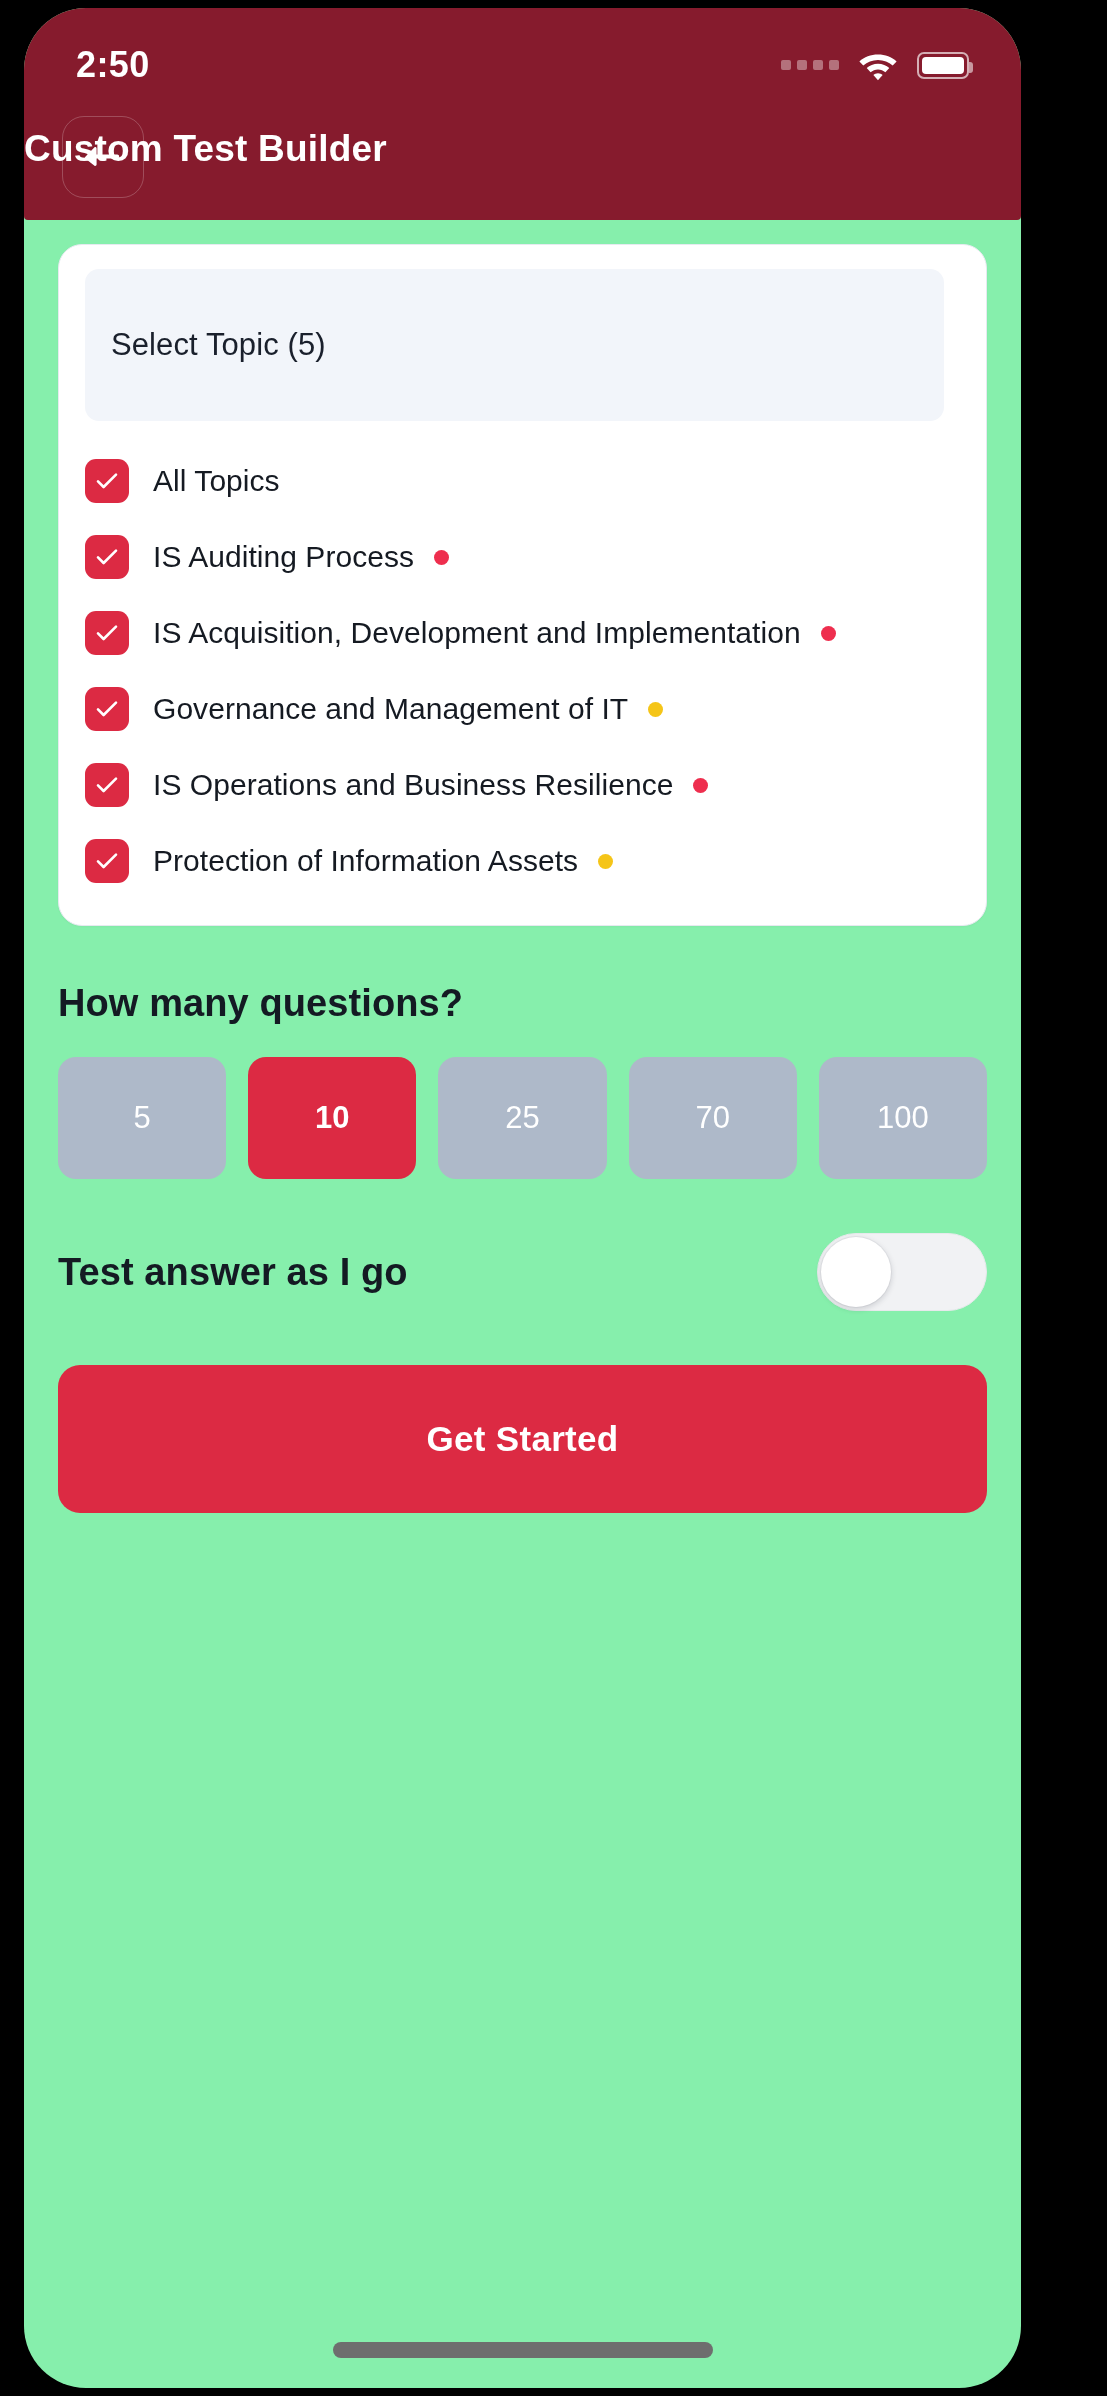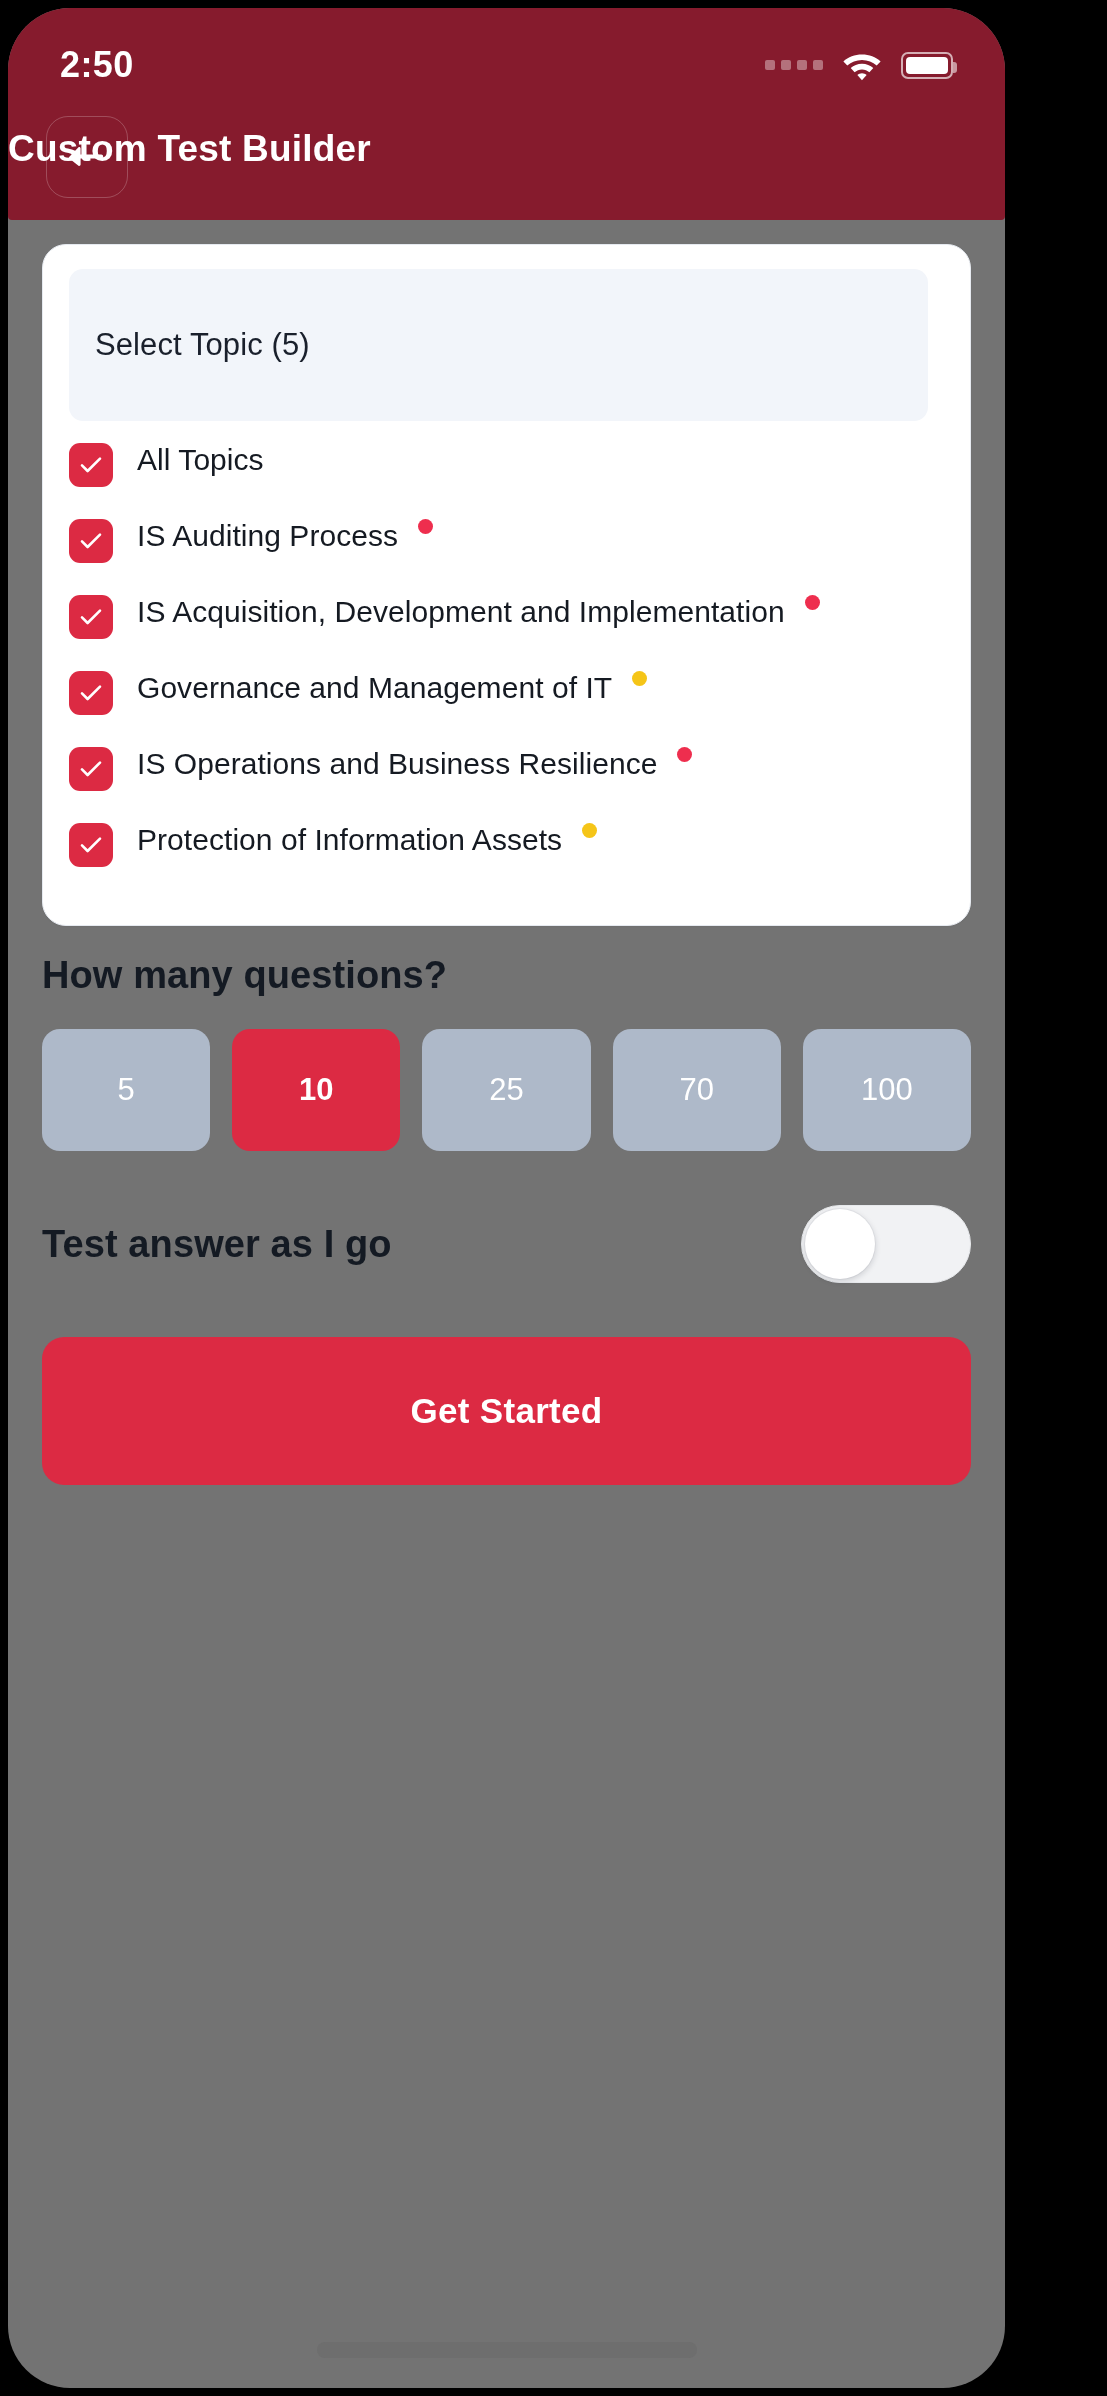--- a/index.html
+++ b/index.html
@@ -16,25 +16,25 @@
   #phone-frame {
     position: relative;
     width: 1107px;
     height: 2396px;
     background: #000000;
     overflow: hidden;
   }
 
   #phone-screen {
     position: absolute;
-    left: 8px;
+    left: 24px;
     top: 8px;
     width: 997px;
     height: 2380px;
-    background: #737373;
+    background: #86efac;
     border-radius: 62px;
     overflow: hidden;
   }
 
   
   #app-header {
     position: relative;
     width: 100%;
     height: 212px;
     background: #861B2D;
@@ -156,20 +156,21 @@
   }
   #topic-select-label {
     font-size: 31px;
     font-weight: 400;
     color: #1A202C;
     letter-spacing: 0.1px;
   }
 
   .topic-row {
     display: flex;
+    align-items: center;
     min-height: 76px;
     padding: 0 26px;
     cursor: pointer;
   }
 
   .topic-checkbox {
     flex: 0 0 auto;
     width: 44px;
     height: 44px;
     border-radius: 11px;
@@ -192,21 +193,21 @@
   .topic-dot {
     flex: 0 0 auto;
     width: 15px;
     height: 15px;
     border-radius: 50%;
     margin-left: 20px;
   }
 
   
   #questions-heading {
-    margin-top: 28px;
+    margin-top: 56px;
     font-size: 38px;
     font-weight: 700;
     color: #141A23;
     letter-spacing: 0.1px;
   }
 
   
   #count-row {
     margin-top: 32px;
     display: flex;

